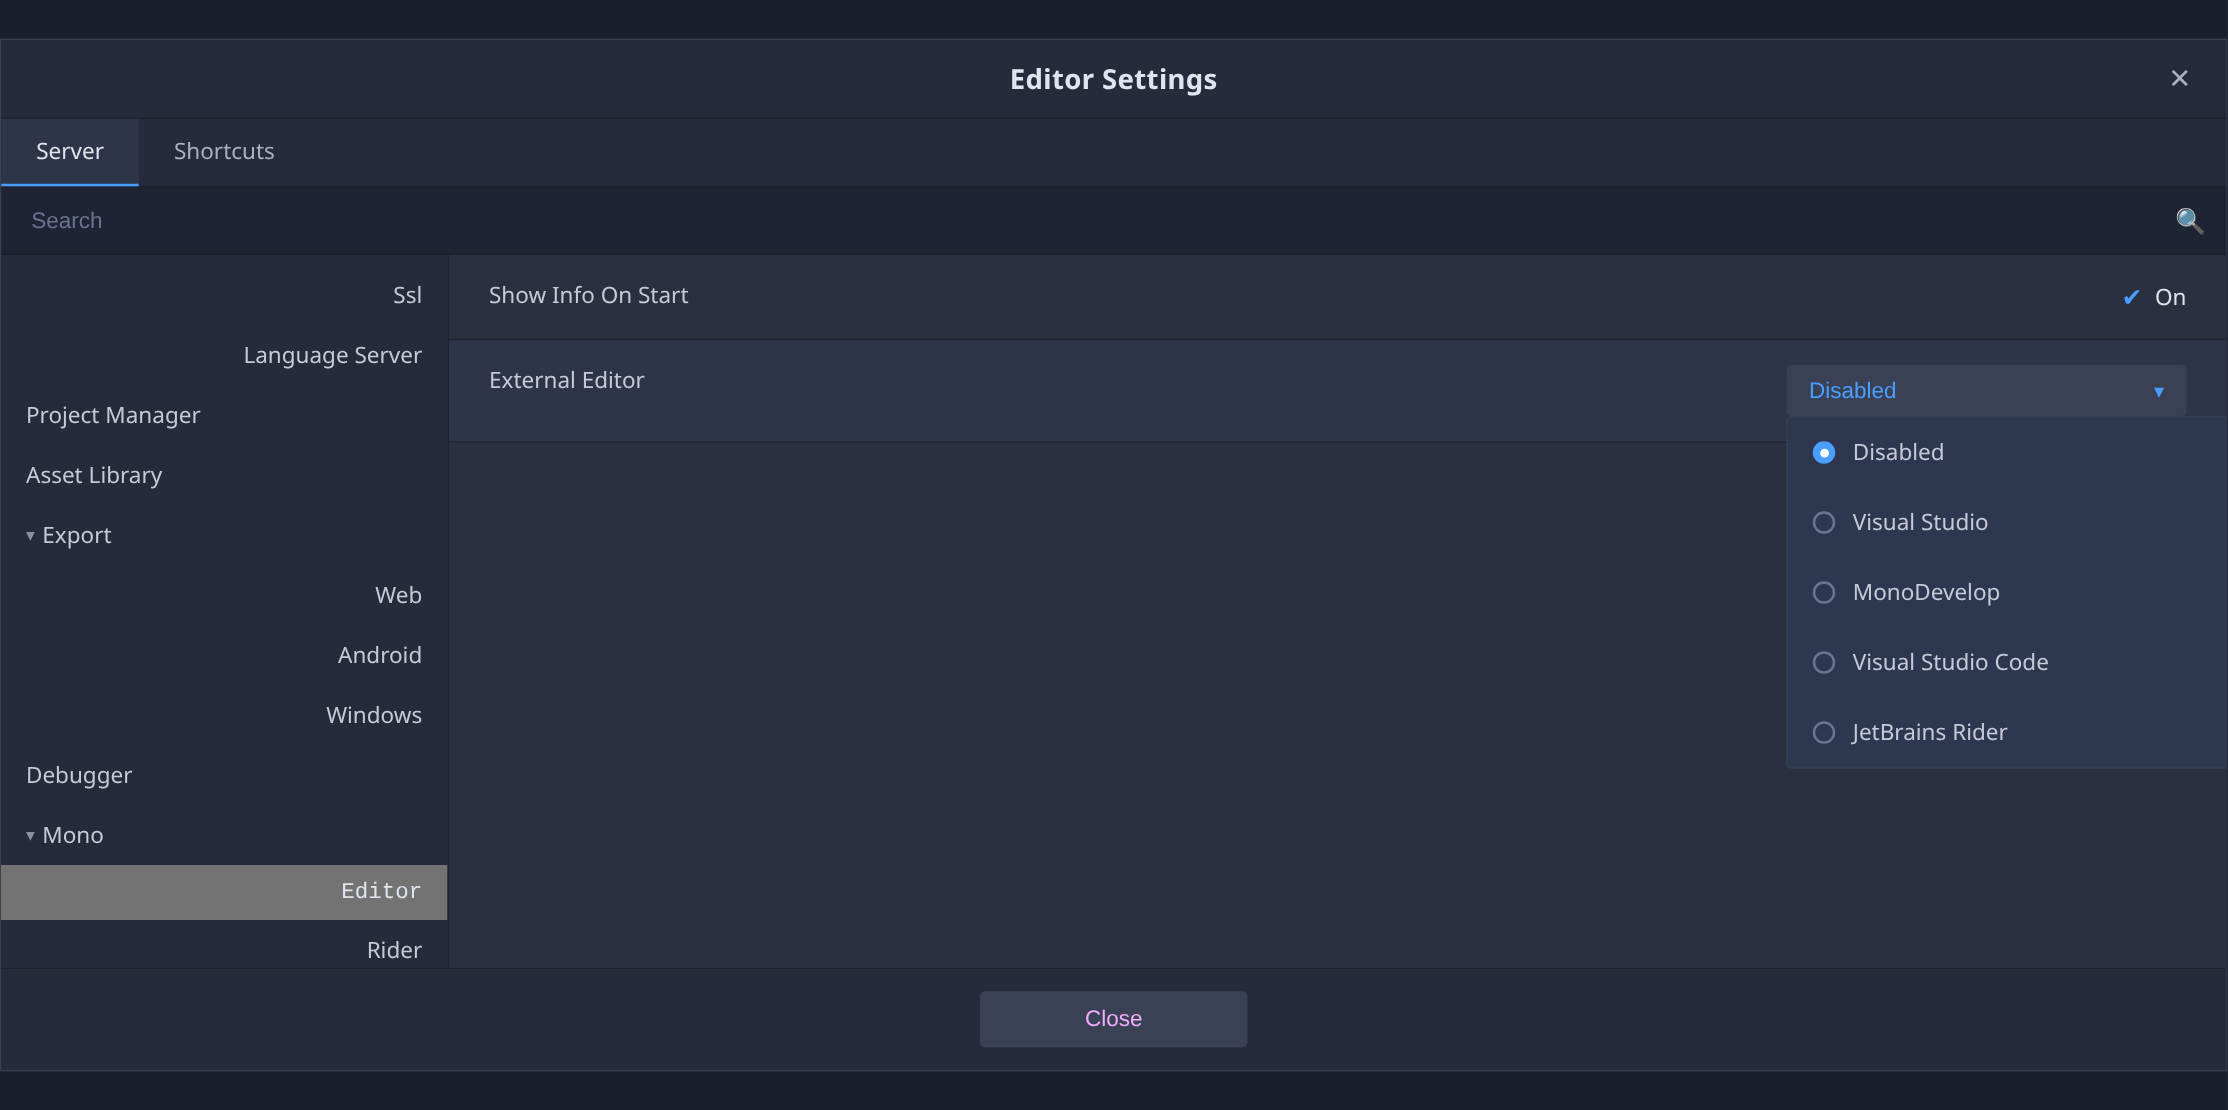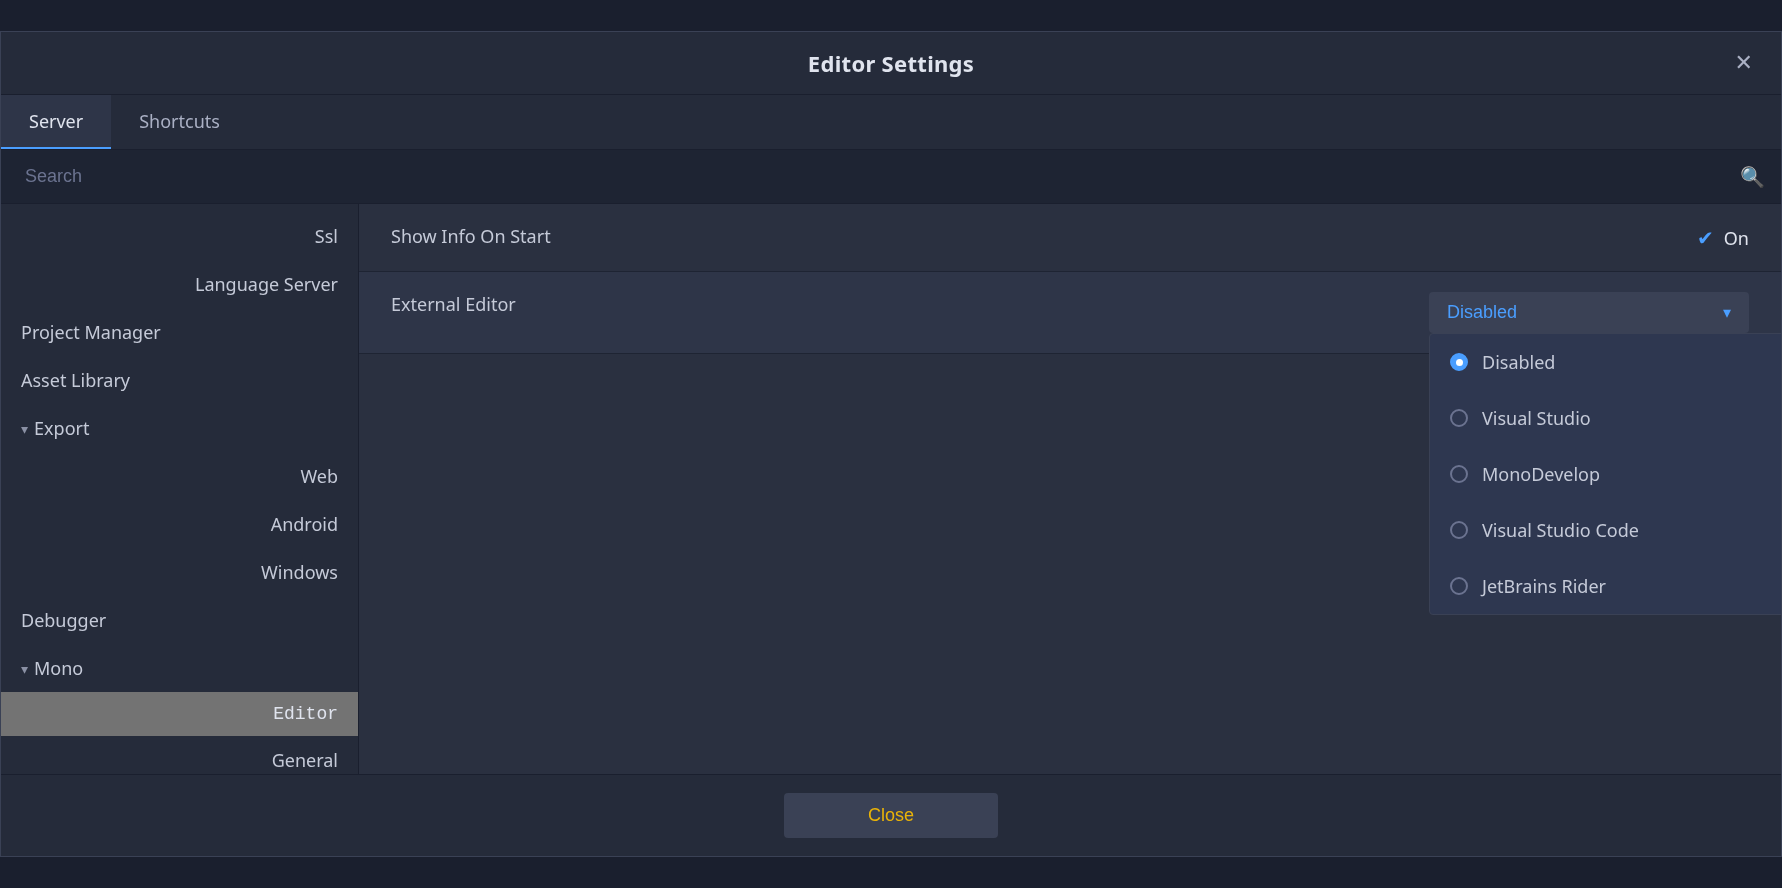--- a/index.html
+++ b/index.html
@@ -217,21 +217,21 @@
     .footer {
       display: flex;
       align-items: center;
       justify-content: center;
       padding: 18px;
       background: #252b3a;
       border-top: 1px solid #1a1f2e;
     }
     .close-footer-btn {
       background: #3a4155;
-      color: #eab308;
+      color: #f0abfc;
       border: none;
       border-radius: 4px;
       padding: 12px 84px;
       font-size: 18px;
       cursor: pointer;
     }
   </style>
 </head>
 <body>
 
@@ -289,21 +289,21 @@
         <span>Debugger</span>
       </div>
       <div class="sidebar-item group">
         <span class="chevron">▾</span>
         <span>Mono</span>
       </div>
       <div class="sidebar-item indent1 active">
         <span>Editor</span>
       </div>
       <div class="sidebar-item indent1">
-        <span>General</span>
+        <span>Rider</span>
       </div>
 
     </div>
 
     <div class="settings-panel">
 
       <div class="setting-row">
         <span class="setting-label">Show Info On Start</span>
         <div class="setting-value">
           <span class="checkbox-check">✔</span>

